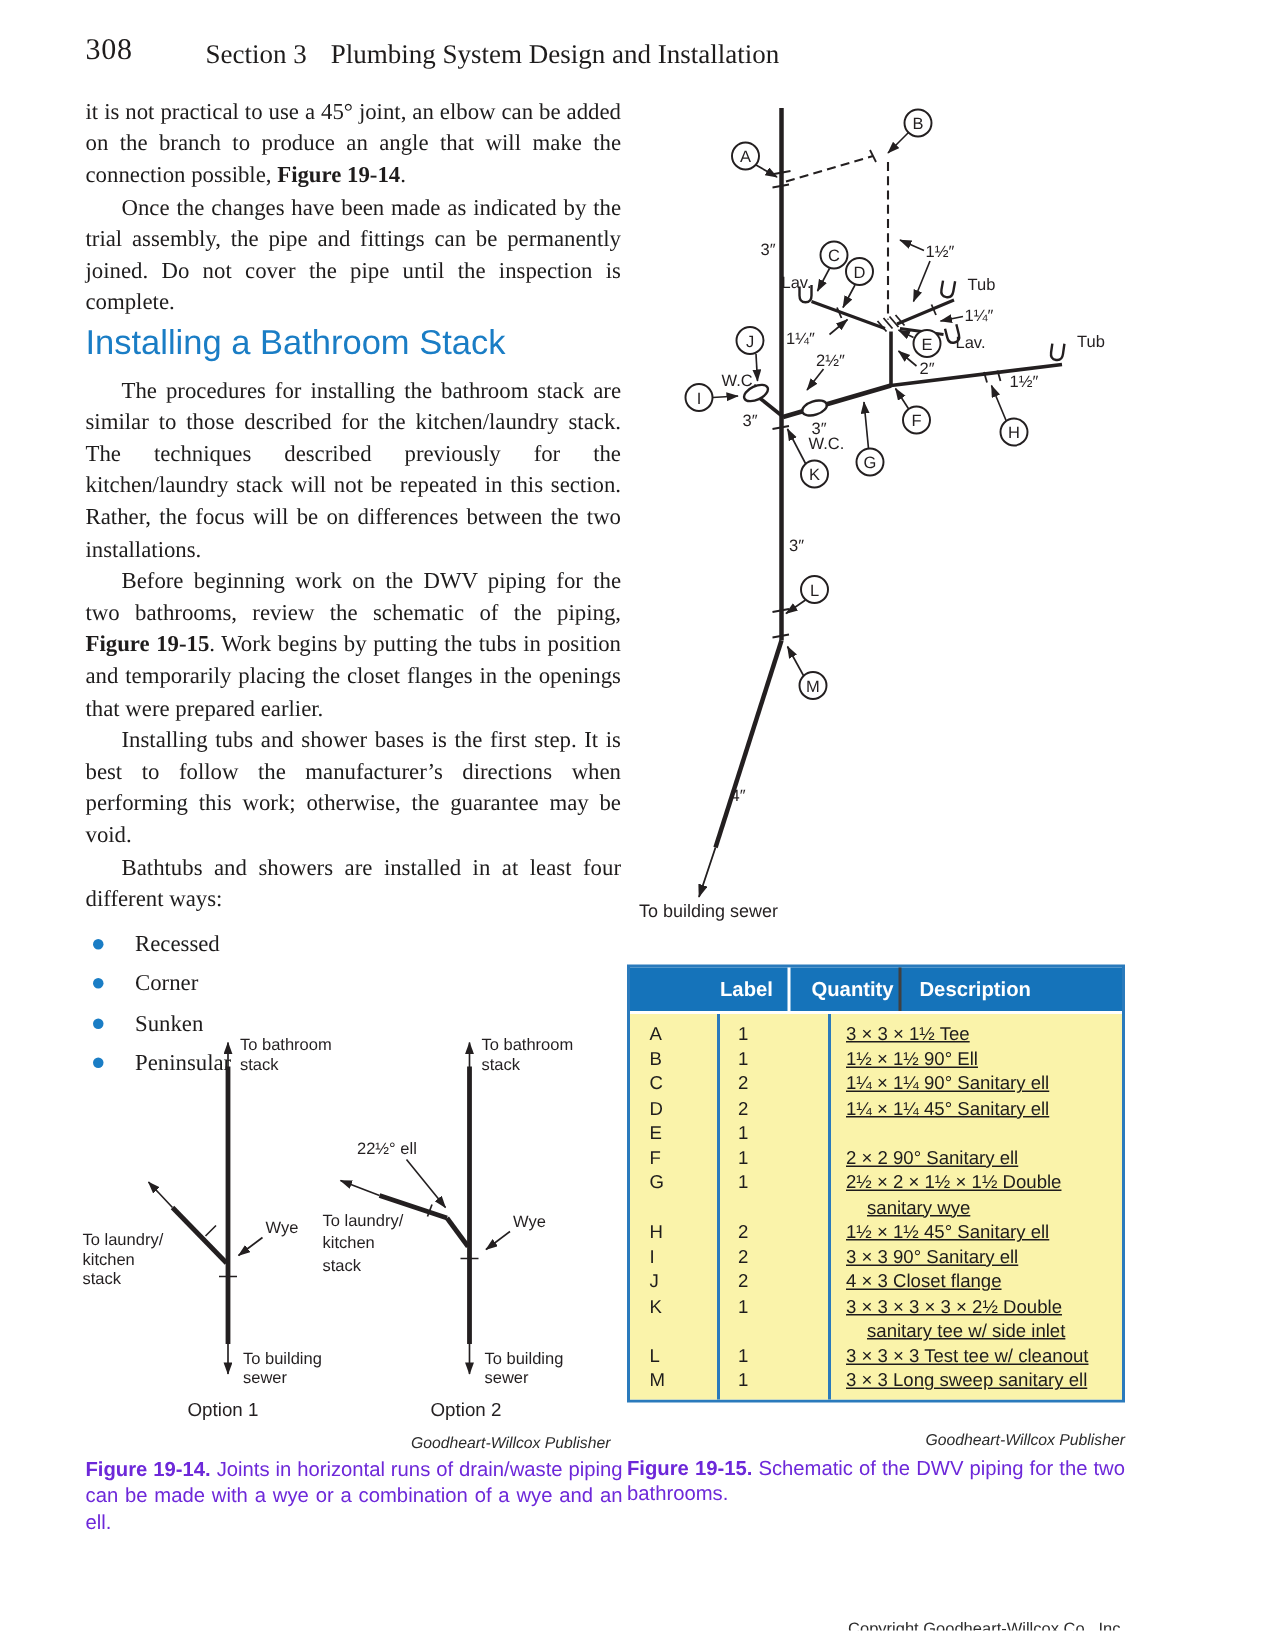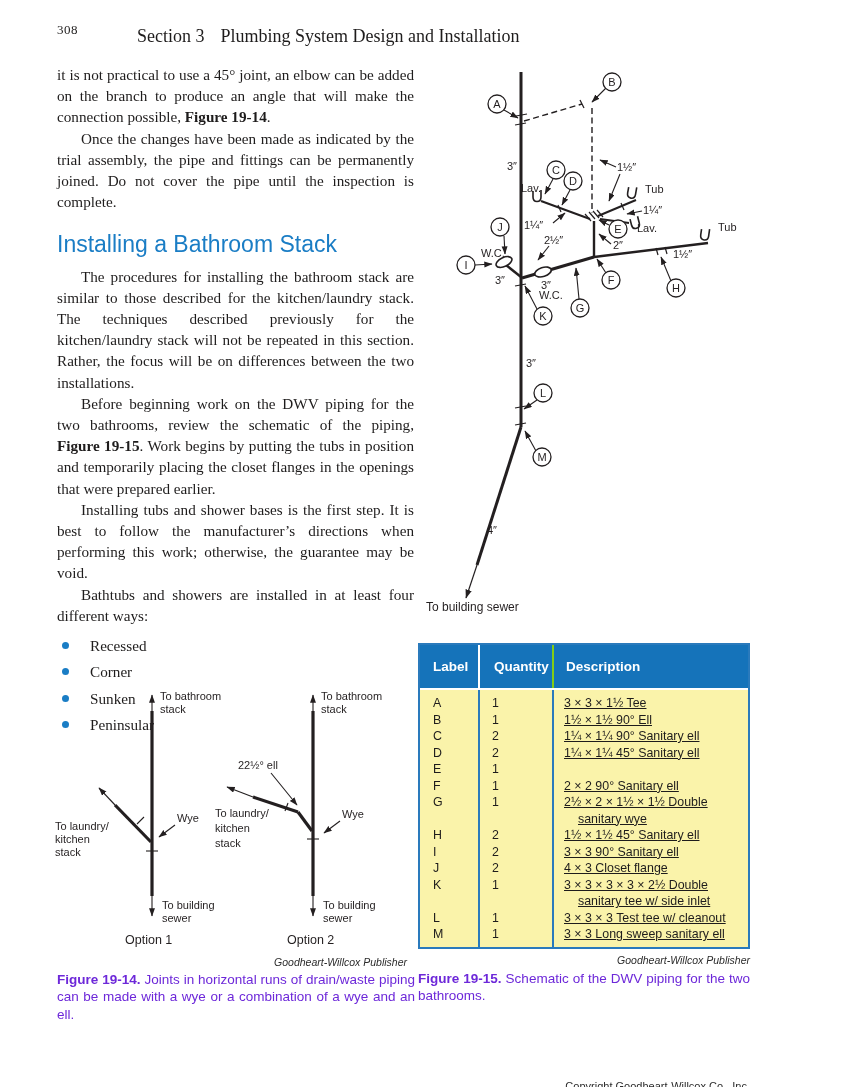--- a/index.html
+++ b/index.html
@@ -1,28 +1,28 @@
 <!DOCTYPE html>
 <html style="--blue: #1a7dc5; --th-bg: #1573ba; --tb-bg: #faf3aa; --tb-border: #2a7abc;"><head>
 <meta charset="utf-8">
 <style>
   html,body{margin:0;padding:0;}
   body{width:849px;height:1087px;position:relative;background:#ffffff;overflow:hidden;
        font-family:"Liberation Serif",serif;color:#1e1c1c;}
   
-  .pgnum{position:absolute;left:57px;top:22px;font-size:13px;letter-spacing:.5px;}
+  .pgnum{position:absolute;left:57px;top:22px;font-size:20px;letter-spacing:.5px;}
   .pghead{position:absolute;left:137px;top:26px;font-size:18px;}
   .pghead .gap{display:inline-block;width:16px;}
   
   .leftcol{position:absolute;left:57px;top:64px;width:357px;font-size:15.2px;line-height:21.2px;
            text-align:justify;}
   .leftcol p{margin:0;}
   .leftcol p.indent{text-indent:24px;}
   .leftcol h1{font-family:"Liberation Sans",sans-serif;font-weight:normal;color:var(--blue);
-              font-size:23px;margin:22px 0 10px 0;letter-spacing:0;}
+              font-size:23px;margin:6px 0 10px 0;letter-spacing:0;}
   ul.bullets{list-style:none;margin:9px 0 0 0;padding:0;}
   ul.bullets li{position:relative;padding-left:33px;margin-bottom:5.2px;}
   ul.bullets li::before{content:"";position:absolute;left:5px;top:7px;width:7px;height:7px;
                         border-radius:50%;background:var(--blue);}
   
   .figsvg{position:absolute;}
   svg text{font-family:"Liberation Sans",sans-serif;font-size:11px;fill:#231f20;}
   svg text.big{font-size:12px;}
   svg text.opt{font-size:12.5px;}
   svg text.end{text-anchor:end;}
@@ -31,25 +31,25 @@
           text-align:right;}
   .caption{position:absolute;font:13.5px/17.4px "Liberation Sans",sans-serif;color:#6d28d9;
            text-align:justify;}
   .caption b{font-weight:bold;}
   .copyright{position:absolute;left:418px;top:1040px;width:332px;text-align:right;
              font:11px "Liberation Sans",sans-serif;color:#2b2b2b;margin-top:40px;}
   
   .ptable{position:absolute;left:418px;top:643px;width:332px;border:2px solid var(--tb-border);
           box-sizing:border-box;font-family:"Liberation Sans",sans-serif;}
   .thead{display:flex;background:var(--th-bg);color:#ffffff;font-weight:bold;font-size:13.5px;
-         height:43px;align-items:center;}
+         height:29px;align-items:center;padding-left:47px;}
   .thead .hc{box-sizing:border-box;height:100%;display:flex;align-items:center;}
   .thead .h1{width:58px;padding-left:13px;}
   .thead .h2{width:74px;padding-left:14px;border-left:2px solid #ffffff;}
-  .thead .h3{flex:1;padding-left:12px;border-left:2px solid #84cc16;}
+  .thead .h3{flex:1;padding-left:12px;border-left:2px solid #404040;}
   .tbody{position:relative;background:var(--tb-bg);border-top:2px solid #ffffff;
          padding:5px 0 4px 0;font-size:12.4px;line-height:16.5px;}
   .vrule{position:absolute;top:0;bottom:0;width:1.5px;background:var(--tb-border);}
   .vrule.v1{left:58px;} .vrule.v2{left:132px;}
   .trow{display:flex;}
   .trow .c1{width:58px;padding-left:13px;box-sizing:border-box;}
   .trow .c2{width:74px;padding-left:14px;box-sizing:border-box;}
   .trow .c3{flex:1;padding:0 2px 0 26px;text-indent:-14px;text-decoration:underline;}
 </style>
 </head>

